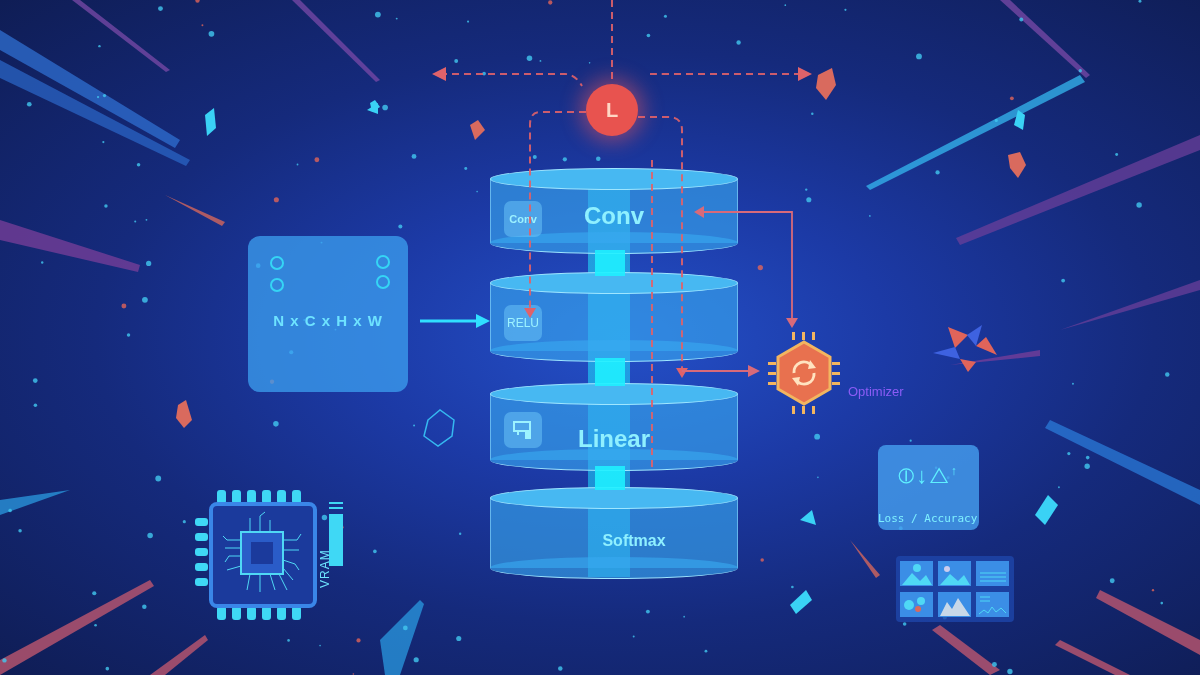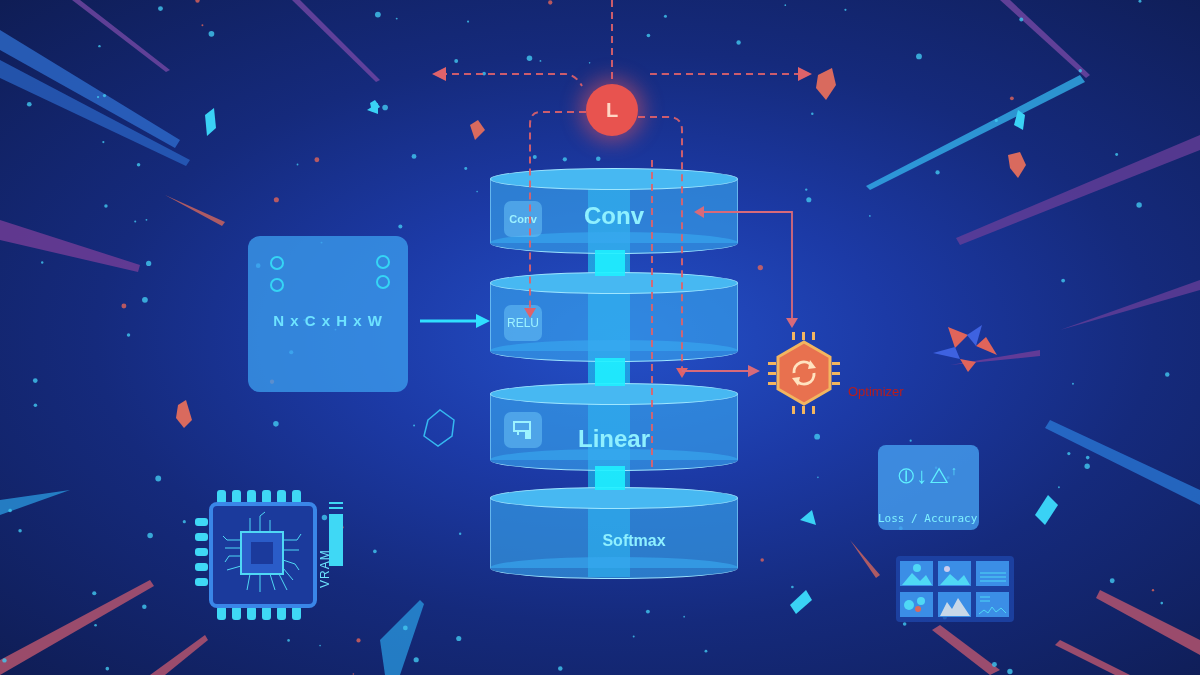--- a/index.html
+++ b/index.html
@@ -18,21 +18,21 @@
   .beam2{position:absolute;left:595px;width:30px;background:#1ff0ff;opacity:.9;}
   .tensor{position:absolute;left:248px;top:236px;width:160px;height:156px;border-radius:12px;background:rgba(60,160,240,0.75);}
   .tensor .dot{position:absolute;width:10px;height:10px;border:2px solid #35d5f5;border-radius:50%;}
   .tensor .txt{position:absolute;left:0;right:0;top:76px;text-align:center;color:#6ee3ff;font-weight:bold;font-size:15px;letter-spacing:1px;}
   .loss-node{position:absolute;left:586px;top:84px;width:52px;height:52px;border-radius:50%;background:#e8534f;box-shadow:0 0 20px 6px rgba(255,90,90,.45);color:#ffd6c4;font-weight:bold;font-size:20px;display:flex;align-items:center;justify-content:center;}
   .metric{position:absolute;left:878px;top:445px;width:101px;height:85px;border-radius:8px;background:rgba(70,160,240,0.8);}
   .metric .icons{position:absolute;left:0;right:0;top:18px;text-align:center;color:#5ff0ff;font-size:22px;letter-spacing:2px;}
   .metric .cap{position:absolute;left:0;right:0;bottom:5px;text-align:left;color:#7ef0ff;font-size:11px;font-family:"DejaVu Sans Mono",monospace;}
   .gallery{position:absolute;left:896px;top:556px;width:118px;height:66px;border-radius:4px;background:rgba(30,70,170,.8);}
   .thumb{position:absolute;width:33px;height:25px;background:#3b8ee6;}
-  .opt-label{position:absolute;left:848px;top:384px;color:#b91c1c;font-size:13px;}
+  .opt-label{position:absolute;left:848px;top:384px;color:#8b5cf6;font-size:13px;}
   .vram-bar{position:absolute;left:329px;top:514px;width:14px;height:52px;background:#3fd8f5;}
   .vram-bar-top{position:absolute;left:329px;top:502px;width:14px;height:7px;border-top:2px solid #3fd8f5;border-bottom:2px solid #3fd8f5;box-sizing:border-box;}
   .vram-label{position:absolute;left:318px;top:588px;transform:rotate(-90deg);transform-origin:left top;color:#6fe6ff;font-size:12px;letter-spacing:1px;}
 </style>
 </head>
 <body>
 
 <svg class="layer" width="1200" height="675">
   <g opacity="0.75">
     <polygon points="0,30 180,140 175,148 0,50" fill="#2f6fd1"></polygon>

